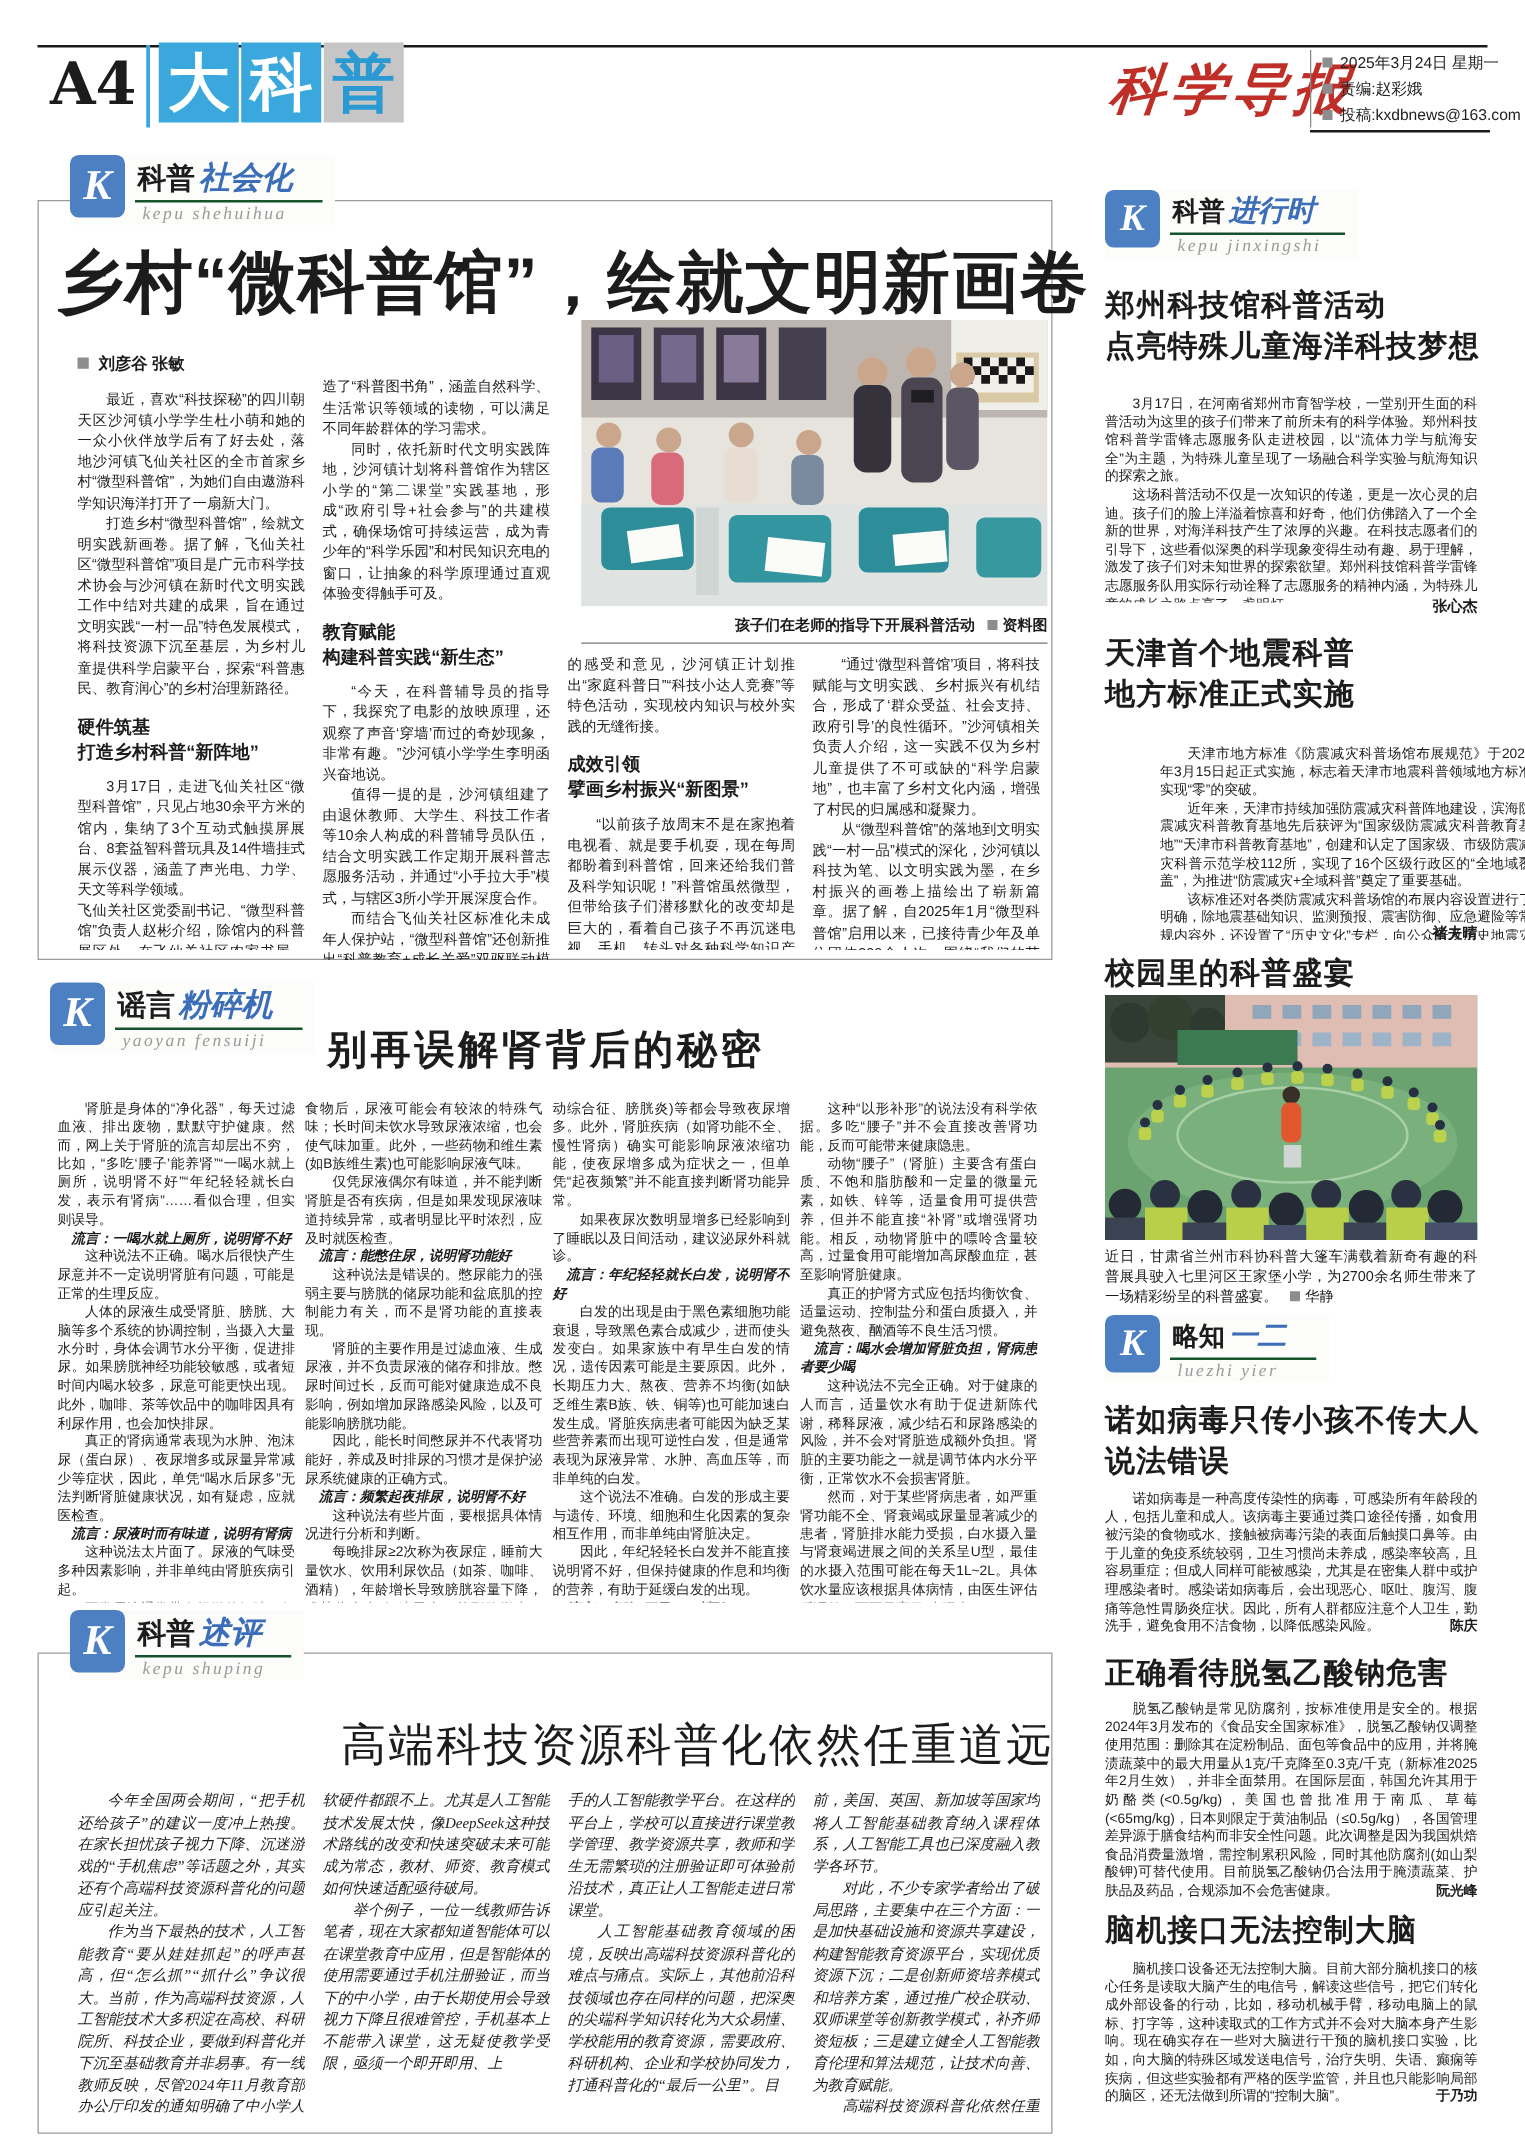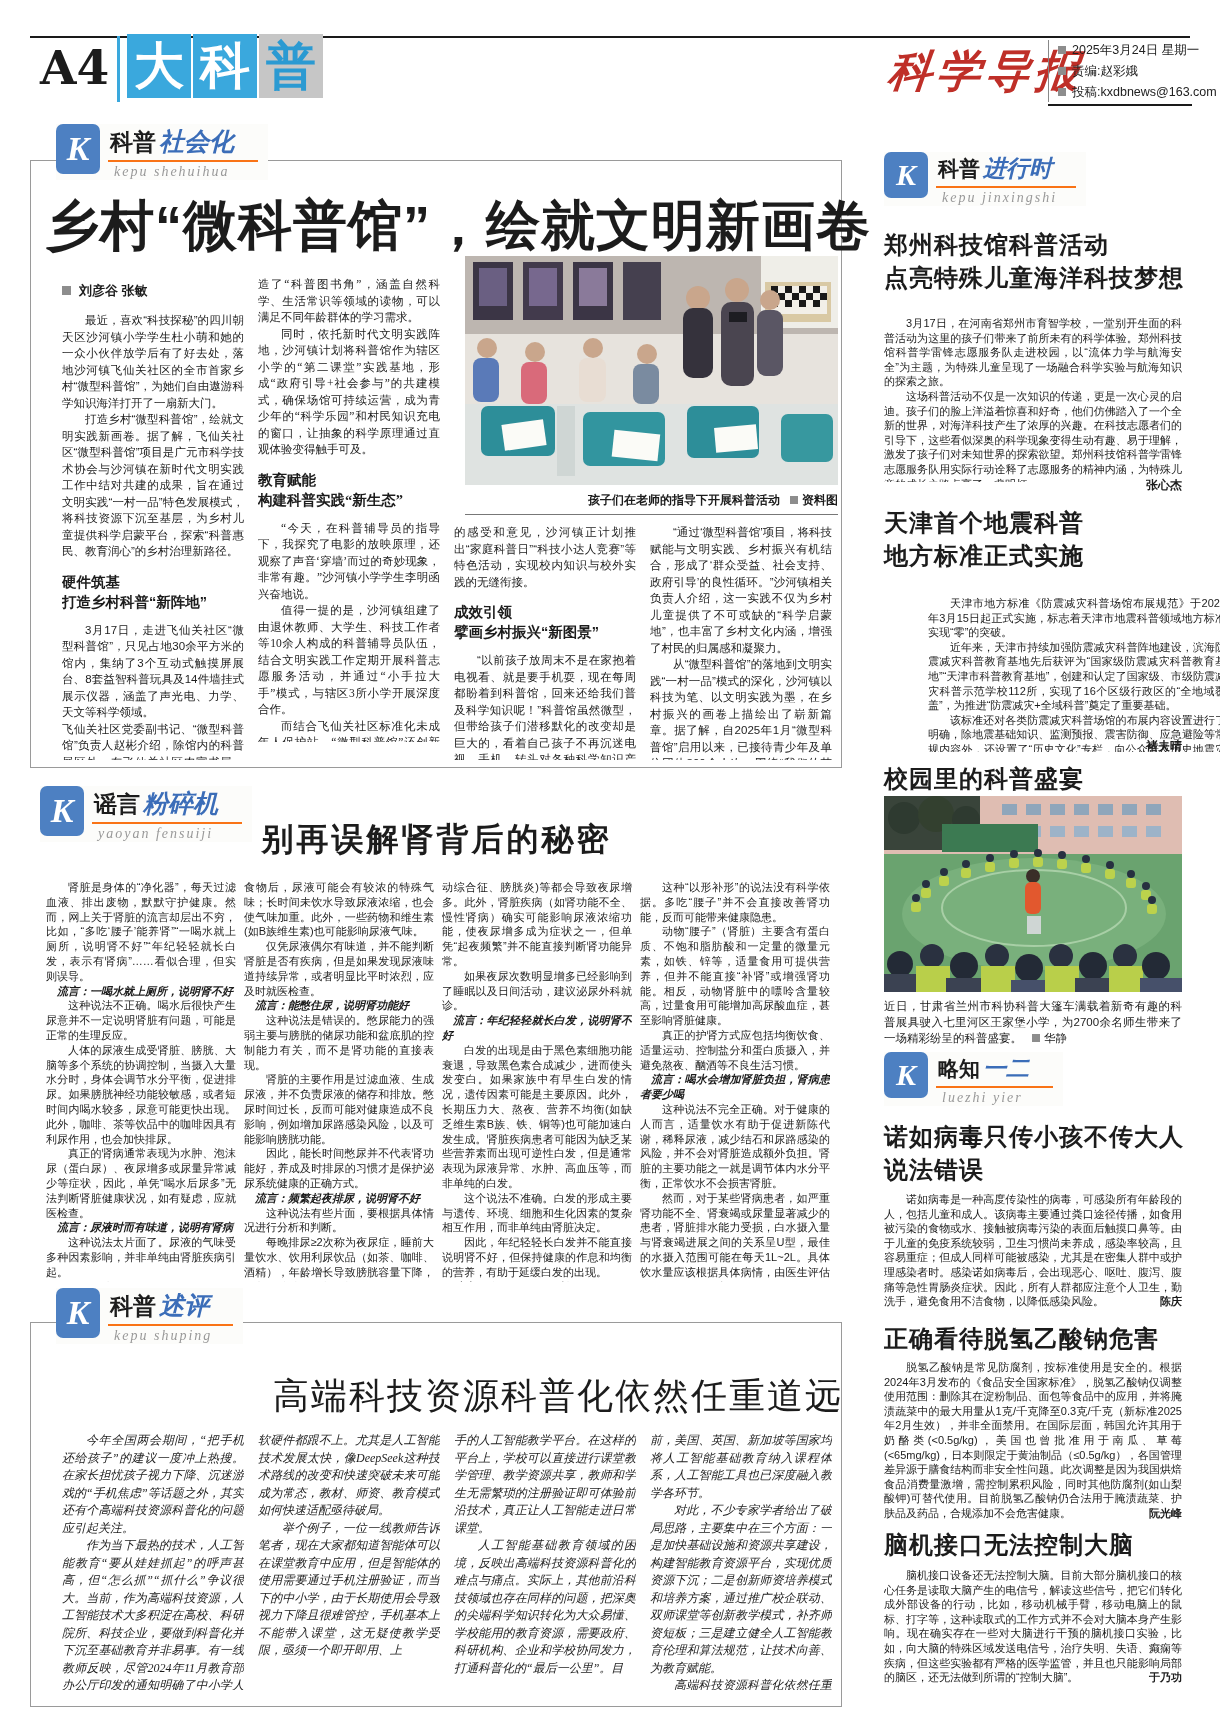--- a/index.html
+++ b/index.html
@@ -20,21 +20,21 @@
             font-size:44px;color:#bf2f28;letter-spacing:5px;transform:skewX(-6deg);}
   .info-row{font-size:12.5px;line-height:21px;color:#222;white-space:nowrap;}
   .info-row::before{content:"";display:inline-block;width:8px;height:8px;background:#8d8d8d;margin-right:6px;}
 
   
   .badge{display:flex;align-items:flex-start;background:#fcfcfa;padding-right:10px;}
   .badge-k{width:44px;height:50px;background:#4d80c2;color:#fff;border-radius:7px;flex:0 0 44px;
            font-family:"Liberation Serif",serif;font-style:italic;font-weight:800;font-size:34px;
            display:flex;align-items:center;justify-content:center;margin-right:8px;}
   .badge-body{display:flex;flex-direction:column;}
-  .badge-title{font-size:23px;font-weight:800;border-bottom:2px solid #f97316;padding:1px 24px 2px 2px;white-space:nowrap;}
+  .badge-title{font-size:23px;font-weight:800;border-bottom:2px solid #14532d;padding:1px 24px 2px 2px;white-space:nowrap;}
   .badge-accent{color:#3b6db8;font-style:italic;font-family:"Liberation Serif",serif;font-size:25px;margin-left:3px;}
   .badge-pinyin{font-family:"Liberation Serif",serif;font-style:italic;font-size:14px;color:#999;
                 letter-spacing:2px;padding:2px 0 0 6px;}
   .badge.sm .badge-k{width:40px;height:46px;font-size:30px;}
   .badge.sm .badge-title{font-size:21px;}
   .badge.sm .badge-accent{font-size:23px;}
 
   
   .headline-xl{font-weight:800;font-size:54px;letter-spacing:1px;white-space:nowrap;text-align:center;}
   .headline-serif{font-family:"Liberation Serif","DejaVu Serif",serif;font-weight:800;font-size:32px;
@@ -156,21 +156,21 @@
   </div>
 
   <div class="abs col col-a" style="left:62px;top:312px;width:182px;height:448px;">
       <p class="pp p">最近，喜欢“科技探秘”的四川朝天区沙河镇小学学生杜小萌和她的一众小伙伴放学后有了好去处，落地沙河镇飞仙关社区的全市首家乡村“微型科普馆”，为她们自由遨游科学知识海洋打开了一扇新大门。</p>
       <p class="pp p">打造乡村“微型科普馆”，绘就文明实践新画卷。据了解，飞仙关社区“微型科普馆”项目是广元市科学技术协会与沙河镇在新时代文明实践工作中结对共建的成果，旨在通过文明实践“一村一品”特色发展模式，将科技资源下沉至基层，为乡村儿童提供科学启蒙平台，探索“科普惠民、教育润心”的乡村治理新路径。</p>
       <p class="pp h">硬件筑基</p>
       <p class="pp h2">打造乡村科普“新阵地”</p>
       <p class="pp p">3月17日，走进飞仙关社区“微型科普馆”，只见占地30余平方米的馆内，集纳了3个互动式触摸屏展台、8套益智科普玩具及14件墙挂式展示仪器，涵盖了声光电、力学、天文等科学领域。</p>
       <p class="pp c">飞仙关社区党委副书记、“微型科普馆”负责人赵彬介绍，除馆内的科普展区外，在飞仙关社区农家书屋，还特别打</p>
     </div>
-  <div class="abs col col-a" style="left:258px;top:276px;width:182px;height:466px;font-family:Liberation Serif, serif;">
+  <div class="abs col col-a" style="left:258px;top:302px;width:182px;height:466px;">
       <p class="pp c">造了“科普图书角”，涵盖自然科学、生活常识等领域的读物，可以满足不同年龄群体的学习需求。</p>
       <p class="pp p">同时，依托新时代文明实践阵地，沙河镇计划将科普馆作为辖区小学的“第二课堂”实践基地，形成“政府引导+社会参与”的共建模式，确保场馆可持续运营，成为青少年的“科学乐园”和村民知识充电的窗口，让抽象的科学原理通过直观体验变得触手可及。</p>
       <p class="pp h">教育赋能</p>
       <p class="pp h2">构建科普实践“新生态”</p>
       <p class="pp p">“今天，在科普辅导员的指导下，我探究了电影的放映原理，还观察了声音‘穿墙’而过的奇妙现象，非常有趣。”沙河镇小学学生李明函兴奋地说。</p>
       <p class="pp p">值得一提的是，沙河镇组建了由退休教师、大学生、科技工作者等10余人构成的科普辅导员队伍，结合文明实践工作定期开展科普志愿服务活动，并通过“小手拉大手”模式，与辖区3所小学开展深度合作。</p>
       <p class="pp p">而结合飞仙关社区标准化未成年人保护站，“微型科普馆”还创新推出“科普教育+成长关爱”双驱联动模式，志愿者团队不仅教授科学知识，还开展安全教育、心理辅导等特色服务，为青少年提供全方位成长支持。</p>
     </div>
   <div class="abs col col-a" style="left:454px;top:524px;width:182px;height:236px;">
       <p class="pp c">的感受和意见，沙河镇正计划推出“家庭科普日”“科技小达人竞赛”等特色活动，实现校内知识与校外实践的无缝衔接。</p>

